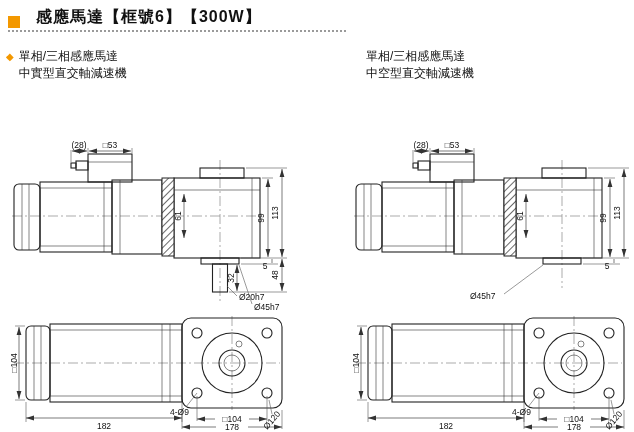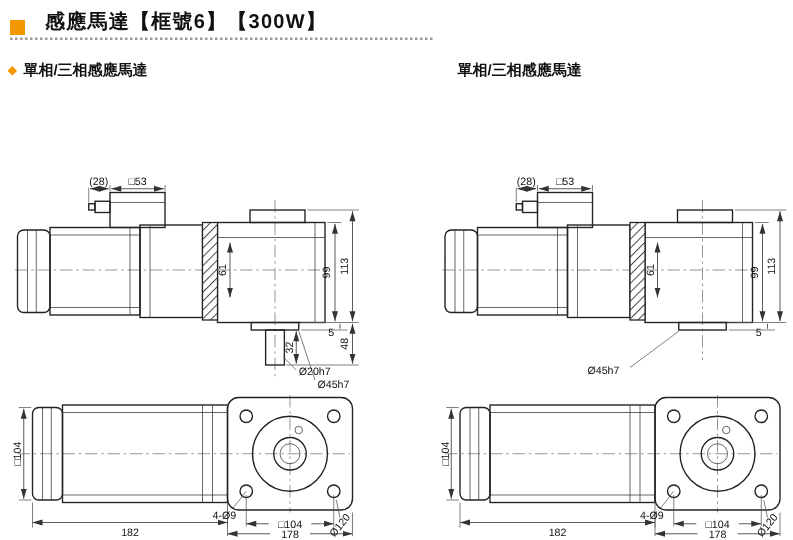--- a/index.html
+++ b/index.html
@@ -7,21 +7,21 @@
   body{position:relative;background:#ffffff;color:#111;overflow:hidden;
        font-family:"Liberation Sans","DejaVu Sans",sans-serif}
   .header{position:absolute;top:7px;left:8px;display:flex;align-items:flex-end;gap:16px}
   .hdr-sq{width:12px;height:12px;background:#F39800;display:inline-block;flex:0 0 auto}
   .title{font-size:16px;font-weight:bold;letter-spacing:1px;white-space:nowrap}
   .rule{position:absolute;top:30px;left:8px;width:338px;height:0;border-bottom:2px dotted #9a9a9a}
   .prod{position:absolute;top:48px;display:flex;gap:5px}
   .prod-left{left:6px}
   .prod-right{left:366px}
   .diamond{color:#F39800;font-size:10px;line-height:17px}
-  .prod p{font-size:12px;font-weight:bold;line-height:17px;white-space:nowrap}
+  .prod p{font-size:12px;font-weight:normal;line-height:17px;white-space:nowrap}
   .prod p.model{font-size:12.5px}
   svg.dwg{position:absolute;top:138px;width:280px;height:294px}
   #dwgL{left:10px}
   #dwgR{left:352px}
   .out-g *{fill:none;stroke:#222;stroke-width:1.1}
   .thin-g *{fill:none;stroke:#333;stroke-width:.6}
   .cl-g line{stroke:#888;stroke-width:.7;stroke-dasharray:10 3 2 3}
   .ext-g line,.ldr-g line{stroke:#555;stroke-width:.6;fill:none}
   .dim-g line{stroke:#444;stroke-width:.7}
   svg text{font-size:8.5px;fill:#111}
@@ -33,26 +33,28 @@
 <header class="header">
   <span class="hdr-sq"></span>
   <h1 class="title">感應馬達【框號6】【300W】</h1>
 </header>
 <div class="rule"></div>
 
 <section class="prod prod-left">
   <span class="diamond">◆</span>
   <div>
     <p>單相/三相感應馬達</p>
+    <p>中實型直交軸減速機</p>
   </div>
 </section>
 
 <section class="prod prod-right">
   <div>
     <p>單相/三相感應馬達</p>
+    <p>中空型直交軸減速機</p>
   </div>
 </section>
 
 <svg id="dwgL" class="dwg" viewBox="0 0 280 294">
   <defs>
     <marker id="aeL" markerWidth="9" markerHeight="8" refX="8" refY="3" orient="auto" markerUnits="userSpaceOnUse">
       <path d="M0,0.6 L8,3 L0,5.4 Z" fill="#333"></path>
     </marker>
     <marker id="asL" markerWidth="9" markerHeight="8" refX="0" refY="3" orient="auto" markerUnits="userSpaceOnUse">
       <path d="M8,0.6 L0,3 L8,5.4 Z" fill="#333"></path>

